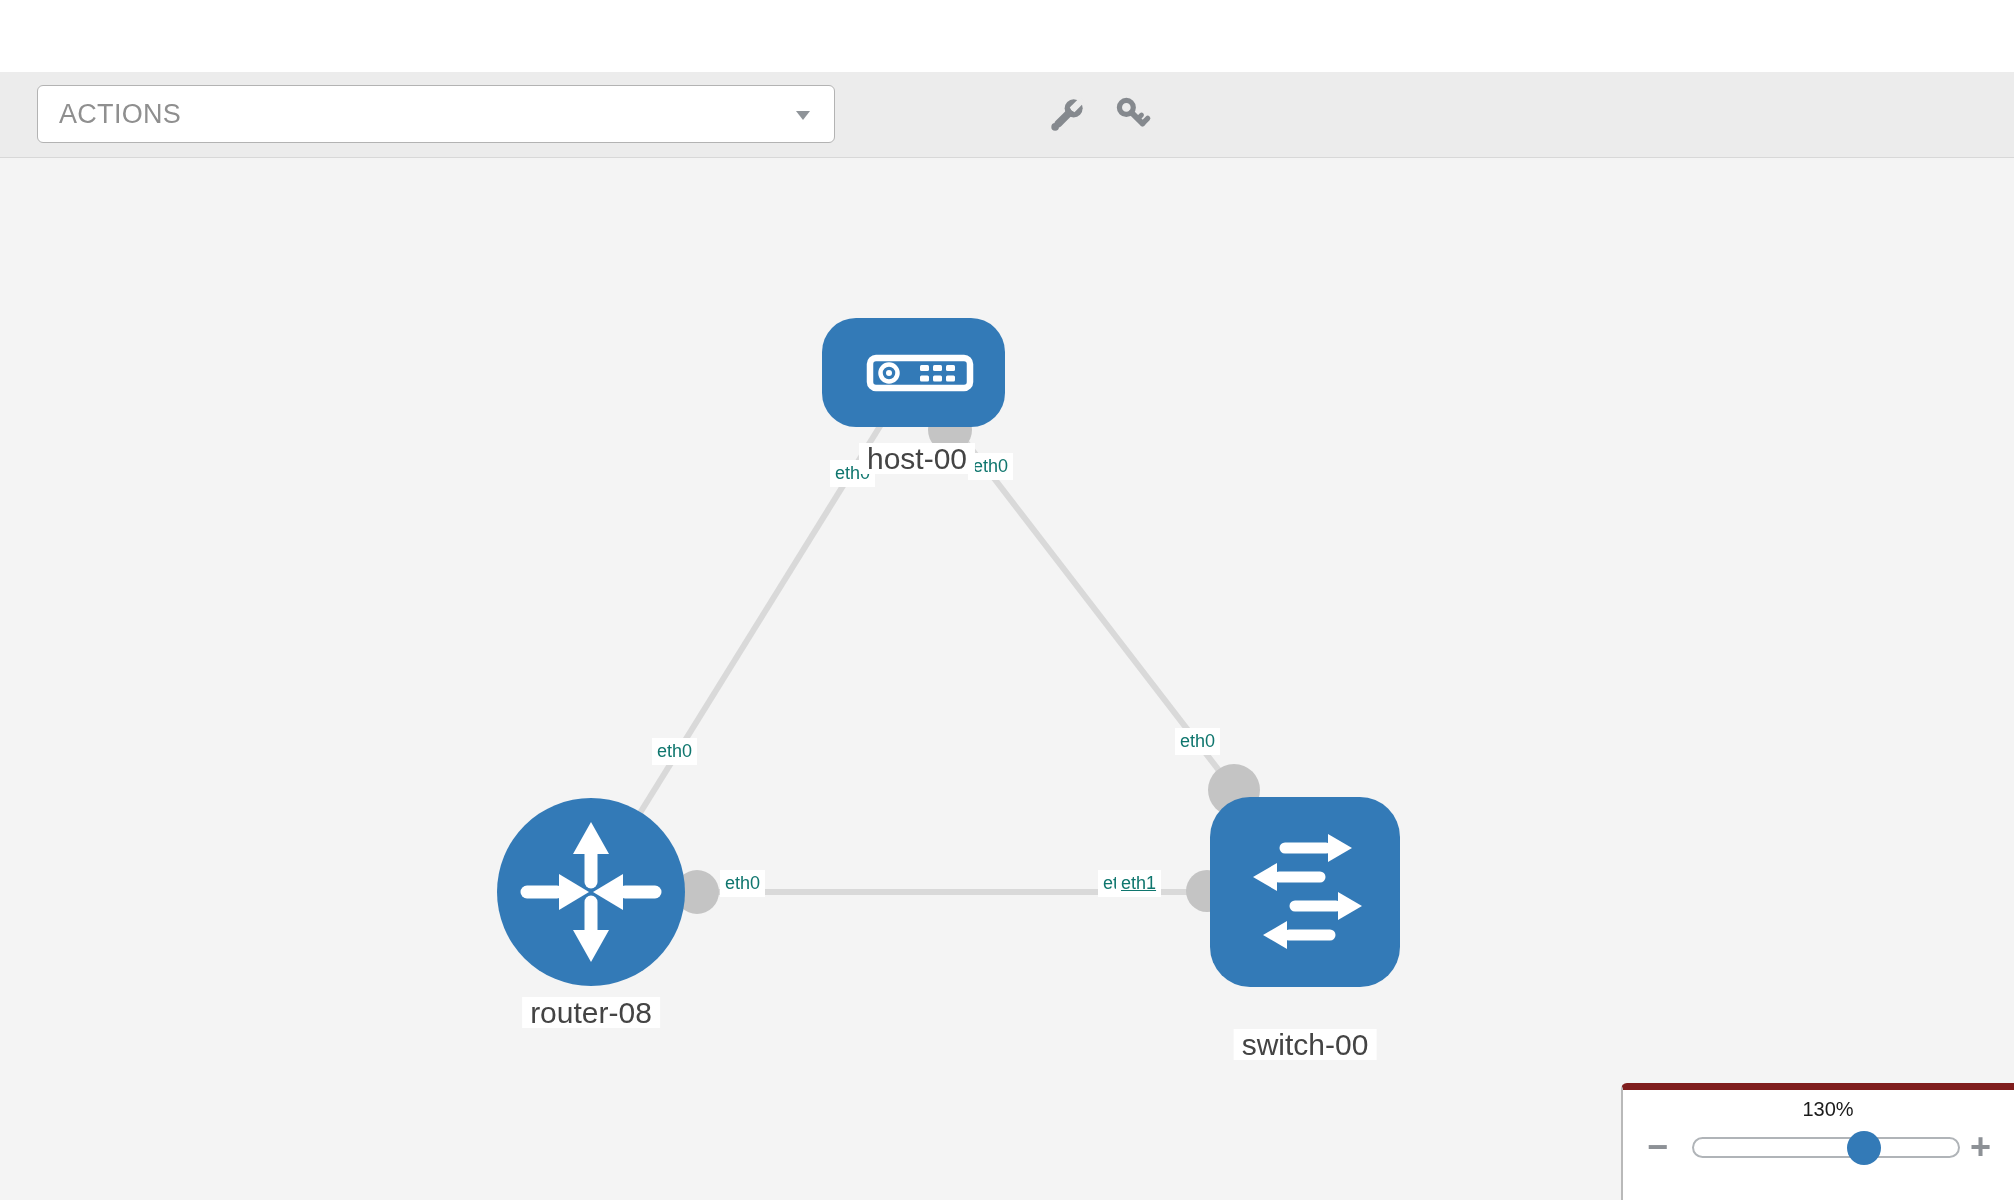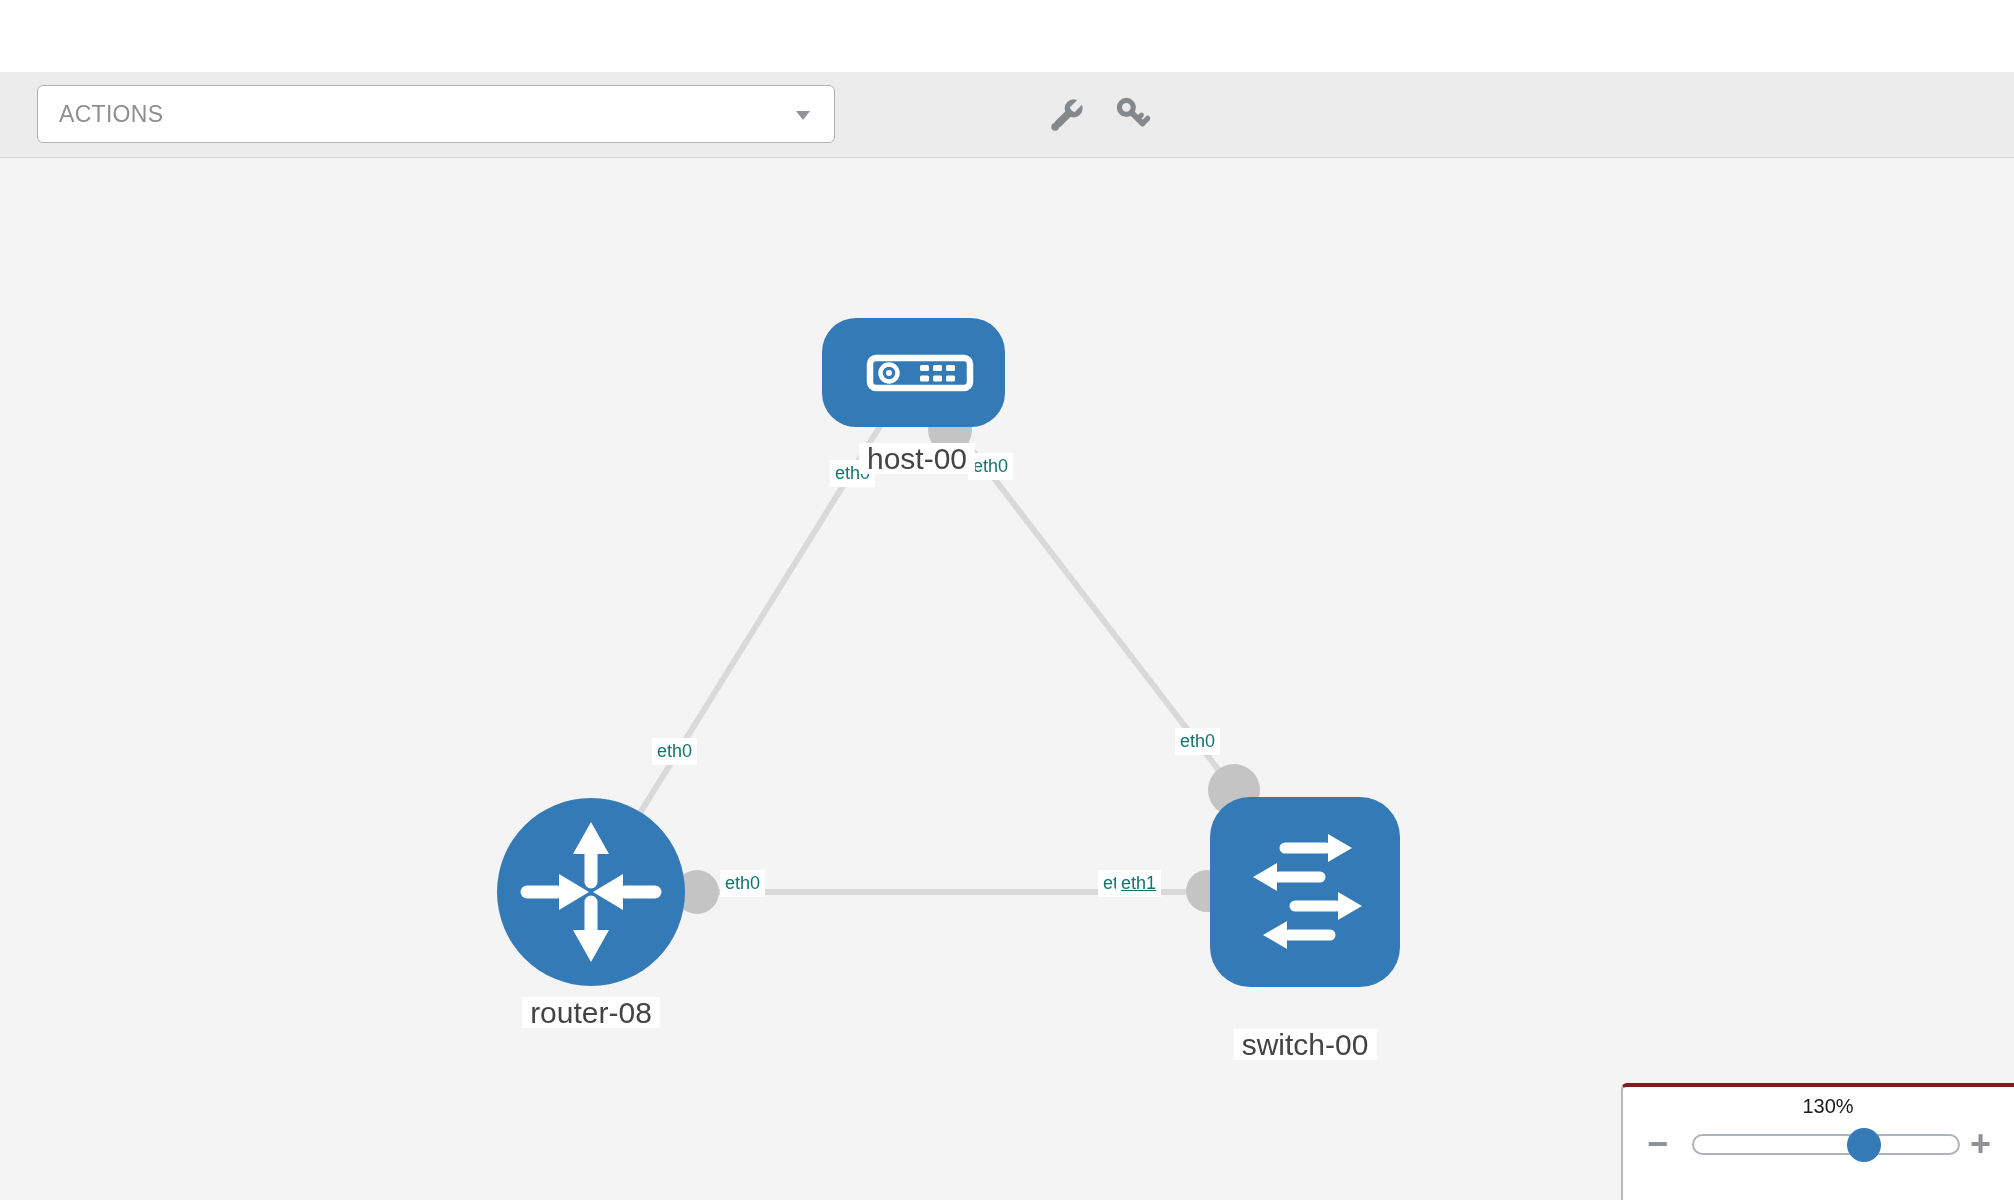--- a/index.html
+++ b/index.html
@@ -19,21 +19,21 @@
       background:#fff; border-radius:2px; }
   .close-btn::before { transform:rotate(45deg); }
   .close-btn::after  { transform:rotate(-45deg); }
 
   
   .toolbar { position:absolute; left:0; top:72px; width:2014px; height:86px;
              background:#ececec; border-bottom:1px solid #d8d8d8; }
   .combo { position:absolute; top:13px; height:58px; background:#fff;
            border:1px solid #b3b3b3; border-radius:6px; cursor:pointer; }
   .combo-label { position:absolute; left:21px; top:0; height:56px; line-height:56px;
-                 font-size:23px; color:#8f8f8f; letter-spacing:.3px; }
+                 font-size:27px; color:#8f8f8f; letter-spacing:.3px; }
   .caret { position:absolute; right:24px; top:25px; width:0; height:0;
            border-left:7px solid transparent; border-right:7px solid transparent;
            border-top:9px solid #8f9499; }
   .combo-actions { left:37px; width:798px; }
   .combo-search  { left:1183px; width:790px; }
   .tool-icon { position:absolute; top:24px; width:38px; height:38px; cursor:pointer; }
   .tool-wrench { left:1048px; }
   .tool-key    { left:1114px; }
 
   
@@ -42,21 +42,21 @@
   .canvas svg { position:absolute; left:0; top:0; }
 
   .chip { position:absolute; background:#ffffff; color:#0f766e; font-size:18px;
           line-height:25px; padding:1px 5px; white-space:nowrap; }
   .node-chip { font-size:30px; line-height:29px; padding:1px 8px; color:#444;
                transform:translateX(-50%); }
 
   
   .zoom-panel { position:absolute; left:1621px; top:925px; width:393px; height:117px;
                 background:#ffffff; border-left:2px solid #b9b9b9;
-                border-top:4px solid #7f1d1d; border-top-left-radius:6px; }
+                border-top:7px solid #7f1d1d; border-top-left-radius:6px; }
   .zoom-level { position:absolute; left:115px; top:8px; width:180px; text-align:center;
                 font-size:20px; color:#1a1a1a; }
   .zoom-minus, .zoom-plus { position:absolute; top:38px; font-size:36px; font-weight:700;
                 color:#8d9196; cursor:pointer; line-height:38px; }
   .zoom-minus { left:24px; }
   .zoom-plus  { left:347px; }
   .zoom-track { position:absolute; left:69px; top:47px; width:268px; height:21px;
                 background:#fff; border:2px solid #b0b4b8; border-radius:12px; cursor:pointer; }
   .zoom-thumb { position:absolute; left:224px; top:41px; width:34px; height:34px;
                 border-radius:50%; background:#337ab7; cursor:grab; }

